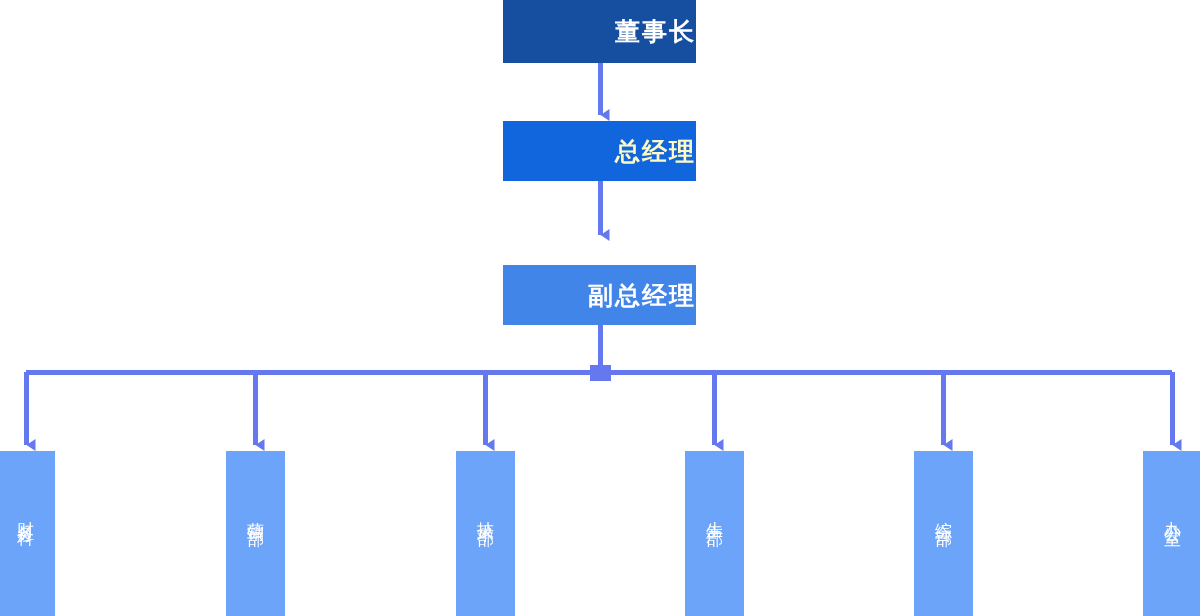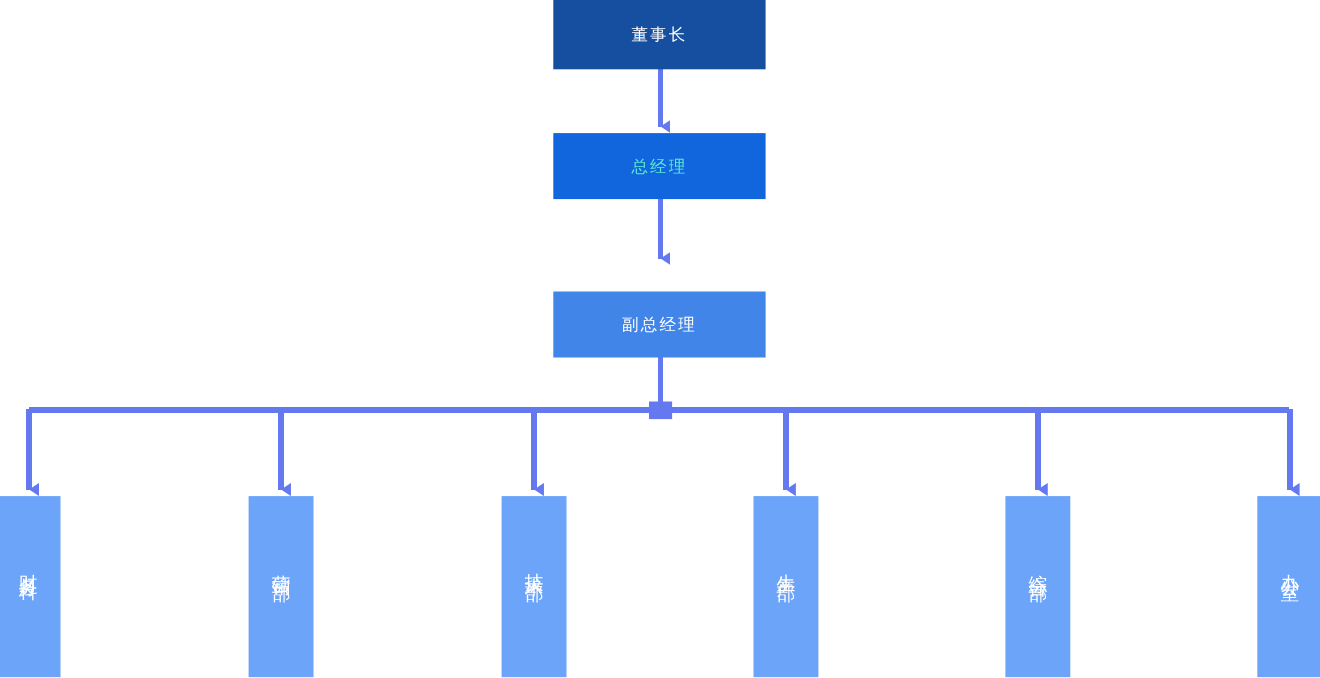--- a/index.html
+++ b/index.html
@@ -28,22 +28,23 @@
     position: absolute;
     box-sizing: border-box;
     display: flex;
     align-items: center;
     justify-content: center;
     color: #ffffff;
     letter-spacing: 2px;
   }
   
   .node.exec {
-    font-size: 15px;
-    font-weight: 400;
+    font-size: 25px;
+    font-weight: 700;
+    justify-content: flex-end;
   }
   .node.chairman {
     left: 503px;  top: 0px;    width: 193px; height: 63px;
   }
   .node.gm {
     left: 503px;  top: 121px;  width: 193px; height: 60px;
   }
   .node.dgm {
     left: 503px;  top: 241px;  width: 193px; height: 60px;
   }
@@ -96,21 +97,21 @@
       <line x1="1172.5" y1="372" x2="1172.5" y2="445" marker-end="url(#arrow-down)"></line>
     </g>
 
     <rect x="590" y="365" width="21" height="16" fill="#6478F0"></rect>
   </svg>
 
   <div class="node exec chairman" style="background: rgb(22, 79, 160); color: rgb(255, 255, 255);">
     <span class="node-label">董事长</span>
   </div>
 
-  <div class="node exec gm" style="background: rgb(17, 102, 222); color: #5eead4;">
+  <div class="node exec gm" style="background: rgb(17, 102, 222); color: #fef9c3;">
     <span class="node-label">总经理</span>
   </div>
 
   <div class="node exec dgm" style="background: rgb(66, 133, 232); color: rgb(255, 255, 255); margin-top: 24px;">
     <span class="node-label">副总经理</span>
   </div>
 
   <div class="node dept" style="left: -4px; background: rgb(107, 164, 248); color: rgb(255, 255, 255);">
     <span class="node-label">财务科</span>
   </div>

